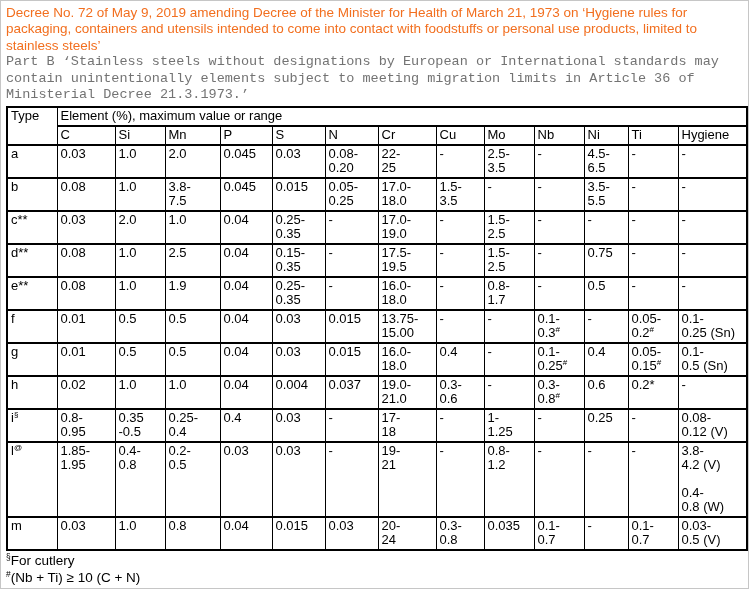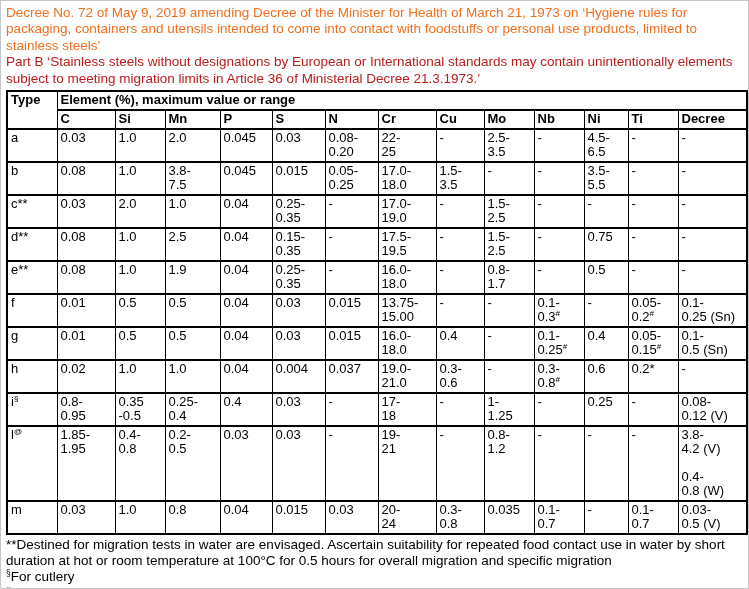--- a/index.html
+++ b/index.html
@@ -31,39 +31,39 @@
   table.comp th, table.comp td {
     border: 1px solid #000;
     font-size: 13px;
     line-height: 14px;
     padding: 1px 3px 2px 3px;
     text-align: left;
     vertical-align: top;
     overflow: hidden;
     word-wrap: break-word;
   }
-  table.comp thead th { font-weight: bold; }
+  table.comp thead th { font-weight: normal; }
   table.comp tbody td { font-weight: normal; }
   table.comp thead tr, table.comp tbody tr { border-top: 2px solid #000; }
   sup { font-size: 0.62em; line-height: 0; vertical-align: super; }
   .footnotes {
     margin-top: 2px;
     width: 740px;
     font-size: 13.5px;
     line-height: 16.2px;
   }
   .footnotes .fn { margin: 0; }
 </style>
 </head>
 <body>
 
 <div class="page">
 
   <p class="intro" style="color: rgb(242, 111, 31);">Decree No. 72 of May 9, 2019 amending Decree of the Minister for Health of March 21, 1973 on ‘Hygiene rules for packaging, containers and utensils intended to come into contact with foodstuffs or personal use products, limited to stainless steels’</p>
-  <p class="intro" style="color: #b91c1c;">Part B ‘Stainless steels without designations by European or International standards may contain unintentionally elements subject to meeting migration limits in Article 36 of Ministerial Decree 21.3.1973.’</p>
+  <p class="intro" style="color: #737373; font-family: Liberation Mono, monospace;">Part B ‘Stainless steels without designations by European or International standards may contain unintentionally elements subject to meeting migration limits in Article 36 of Ministerial Decree 21.3.1973.’</p>
 
   <table class="comp">
     <colgroup>
       <col style="width:50px">
         <col style="width:58px">
         <col style="width:50px">
         <col style="width:55px">
       <col style="width:52px">
         <col style="width:53px">
         <col style="width:53px">
@@ -86,21 +86,21 @@
           <th>Mn</th>
           <th>P</th>
           <th>S</th>
           <th>N</th>
           <th>Cr</th>
           <th>Cu</th>
           <th>Mo</th>
           <th>Nb</th>
           <th>Ni</th>
           <th>Ti</th>
-          <th>Decree</th>
+          <th>Hygiene</th>
         </tr>
     </thead>
     <tbody>
         <tr>
           <td>a</td>
           <td>0.03</td>
           <td>1.0</td>
           <td>2.0</td>
           <td>0.045</td>
           <td>0.03</td>
@@ -270,18 +270,17 @@
           <td>0.035</td>
           <td>0.1-<br>0.7</td>
           <td>-</td>
           <td>0.1-<br>0.7</td>
           <td>0.03-<br>0.5 (V)</td>
         </tr>
       </tbody>
   </table>
 
   <div class="footnotes">
-      <div class="fn">**Destined for migration tests in water are envisaged. Ascertain suitability for repeated food contact use in water by short duration at hot or room temperature at 100°C for 0.5 hours for overall migration and specific migration</div>
       <div class="fn"><sup>§</sup>For cutlery</div>
       <div class="fn"><sup>#</sup>(Nb + Ti) ≥ 10 (C + N)</div>
     </div>
 
 </div>
 
 </body></html>

